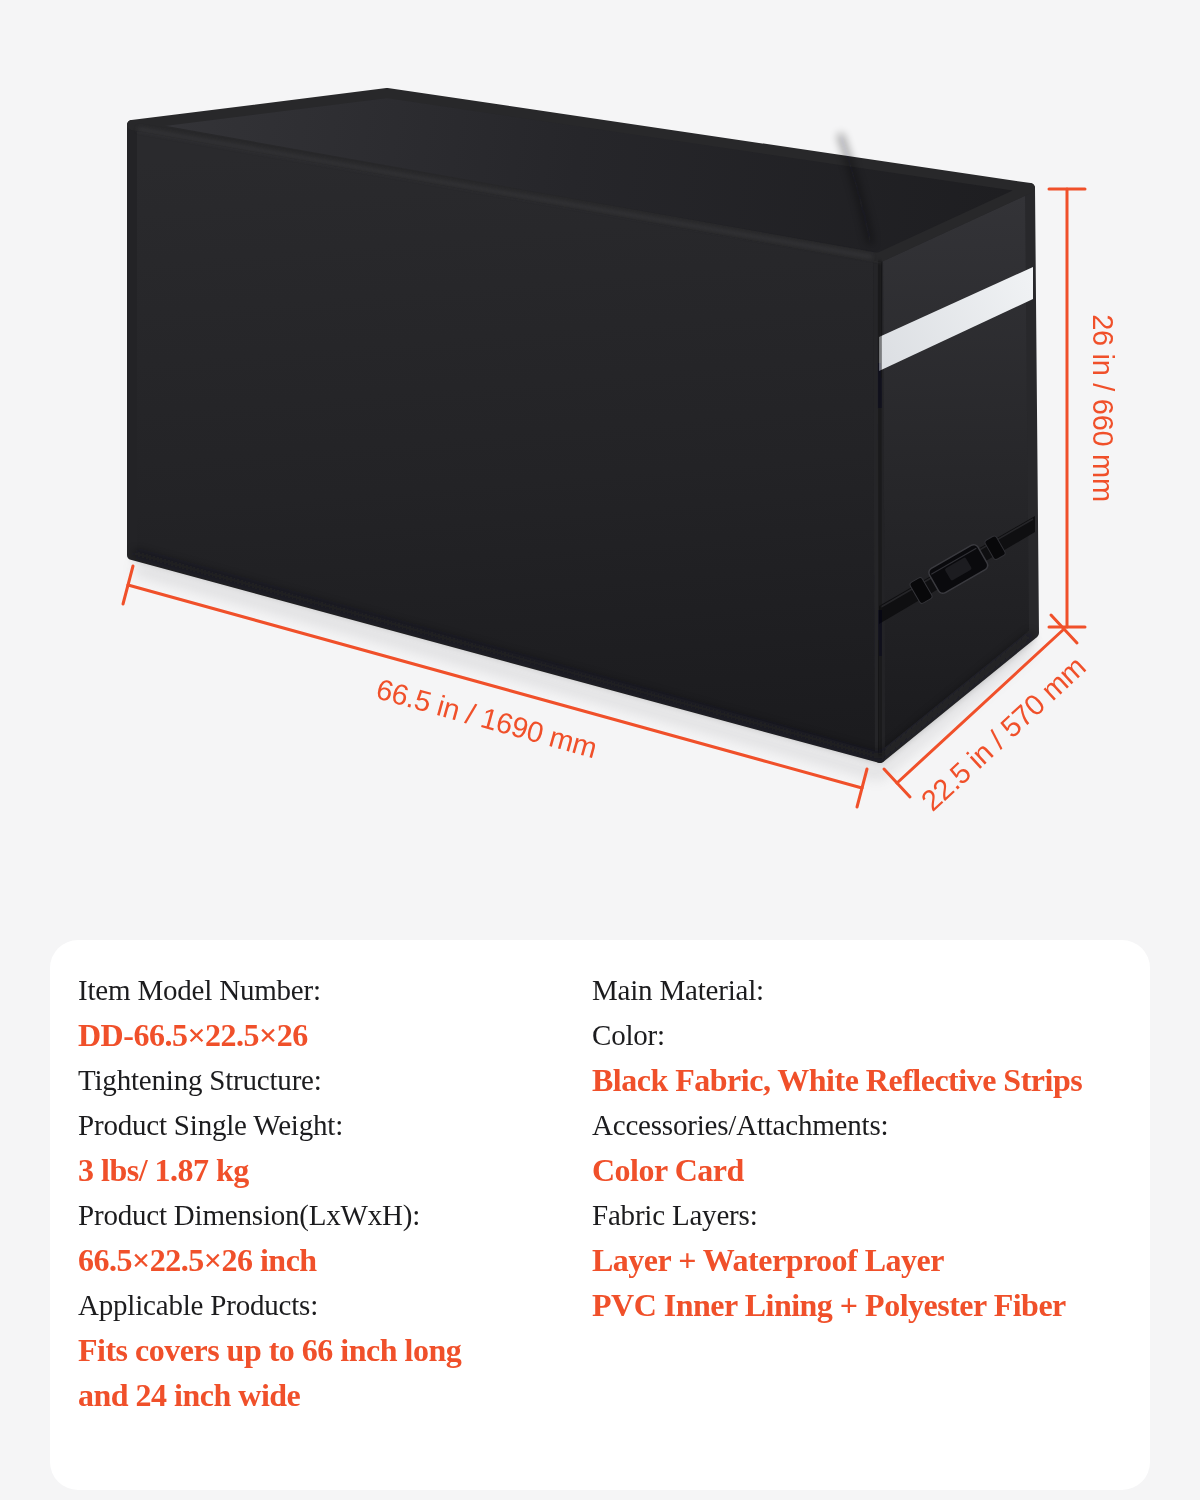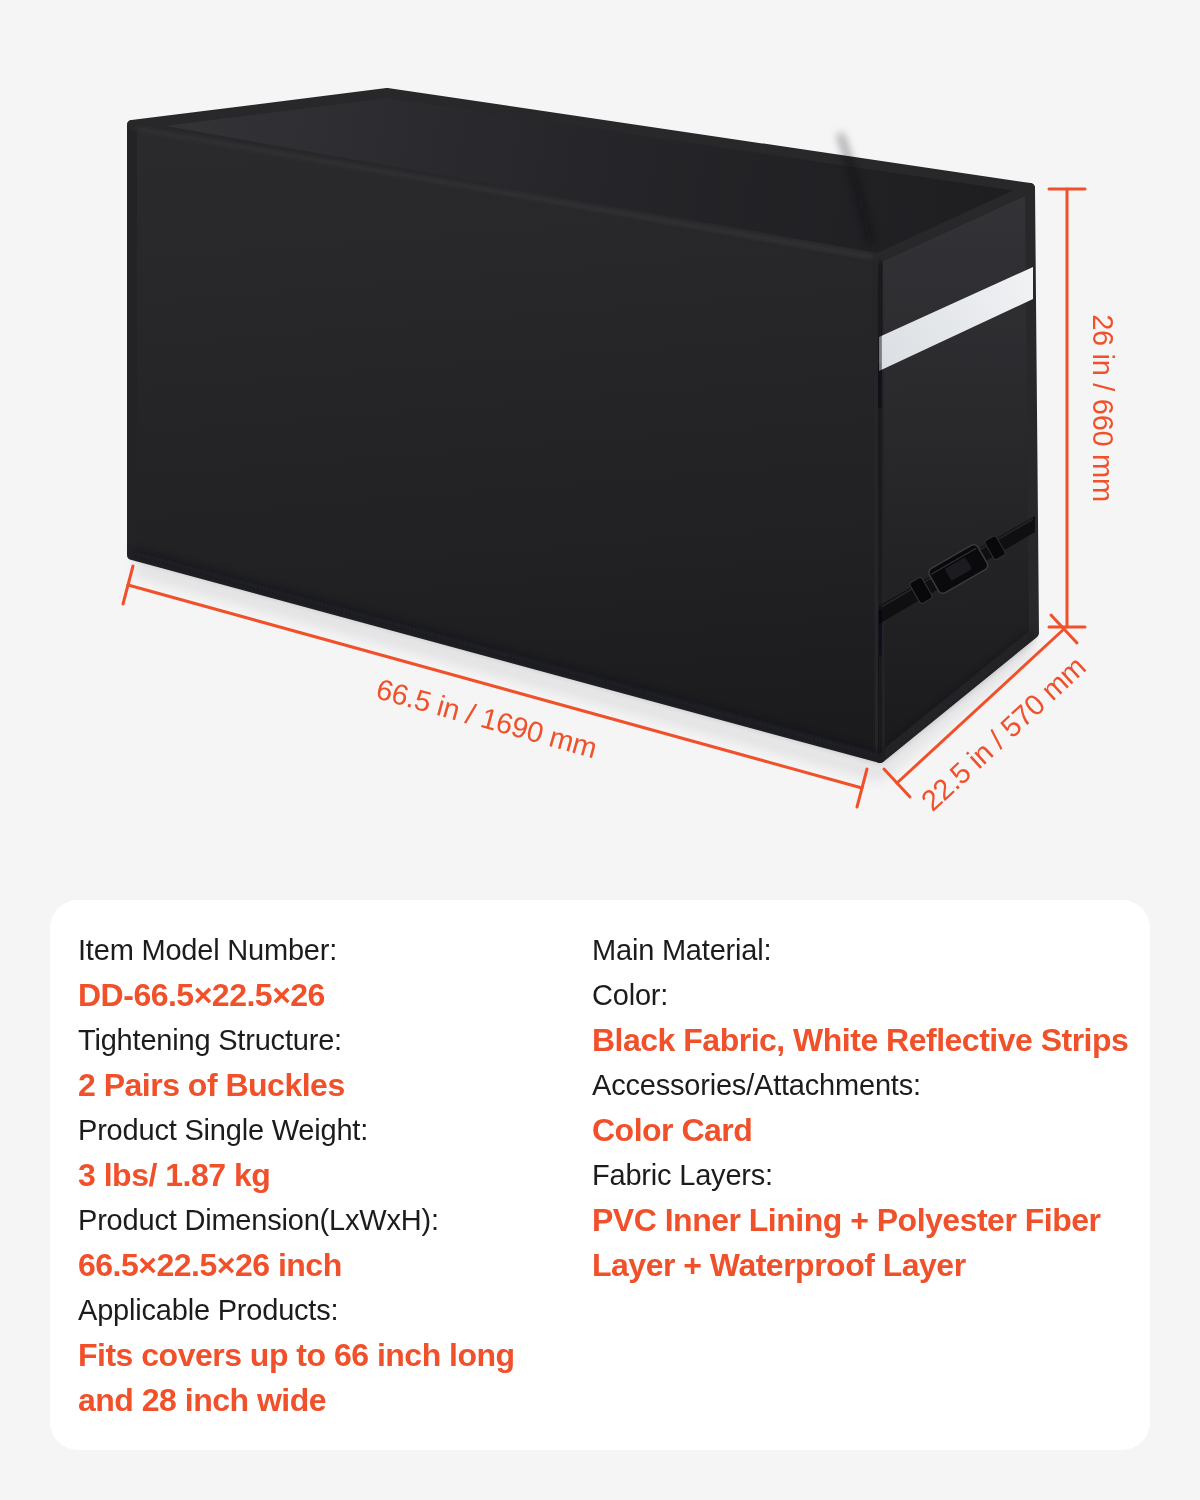--- a/index.html
+++ b/index.html
@@ -5,22 +5,22 @@
   html,body{margin:0;padding:0}
   body{
     width:1200px;height:1500px;position:relative;overflow:hidden;
     background:#f5f5f6;
     font-family:"Liberation Sans",sans-serif;
   }
   .figure-svg{position:absolute;left:0;top:0;display:block}
   .dim-line{stroke:#f0502a;stroke-width:3;stroke-linecap:round;fill:none}
   .dim-text{fill:#f0502a;font-size:29px;letter-spacing:-0.3px;font-family:"Liberation Sans",sans-serif}
   .spec-panel{
-    position:absolute;left:50px;top:900px;width:1100px;height:550px;
-    background:#ffffff;border-radius:28px;
+    position:absolute;left:50px;top:940px;width:1100px;height:550px;
+    background:#ffffff;border-radius:28px;font-family:Liberation Serif, serif;
   }
   .spec-col{position:absolute;top:28px}
   .spec-col.left{left:28px;width:505px}
   .spec-col.right{left:542px;width:552px}
   .spec-line{height:45px;line-height:45px;white-space:nowrap;overflow:visible}
   .spec-line.label{font-size:29px;color:#1c1c1e;letter-spacing:-0.2px;font-weight:400}
   .spec-line.value{font-size:32px;color:#f0502a;letter-spacing:-0.5px;font-weight:700}
 </style>
 </head>
 <body>
@@ -102,32 +102,31 @@
     <line class="dim-line" x1="1049" y1="627" x2="1085" y2="627"></line>
     <text class="dim-text" x="1093" y="408" text-anchor="middle" transform="rotate(90 1093 408)">26 in / 660 mm</text>
   </g>
 </svg>
 
 <div class="spec-panel">
   <div class="spec-col left">
     <div class="spec-line label">Item Model Number:</div>
     <div class="spec-line value">DD-66.5×22.5×26</div>
     <div class="spec-line label">Tightening Structure:</div>
-    <div class="spec-line value">2 Pairs of Buckles</div>
     <div class="spec-line label">Product Single Weight:</div>
     <div class="spec-line value">3 lbs/ 1.87 kg</div>
     <div class="spec-line label">Product Dimension(LxWxH):</div>
     <div class="spec-line value">66.5×22.5×26 inch</div>
     <div class="spec-line label">Applicable Products:</div>
     <div class="spec-line value">Fits covers up to 66 inch long</div>
-    <div class="spec-line value">and 28 inch wide</div>
+    <div class="spec-line value">and 24 inch wide</div>
   </div>
   <div class="spec-col right">
     <div class="spec-line label">Main Material:</div>
     <div class="spec-line label">Color:</div>
     <div class="spec-line value">Black Fabric, White Reflective Strips</div>
     <div class="spec-line label">Accessories/Attachments:</div>
     <div class="spec-line value">Color Card</div>
     <div class="spec-line label">Fabric Layers:</div>
+    <div class="spec-line value">Layer + Waterproof Layer</div>
     <div class="spec-line value">PVC Inner Lining + Polyester Fiber</div>
-    <div class="spec-line value">Layer + Waterproof Layer</div>
   </div>
 </div>
 
 </body></html>

